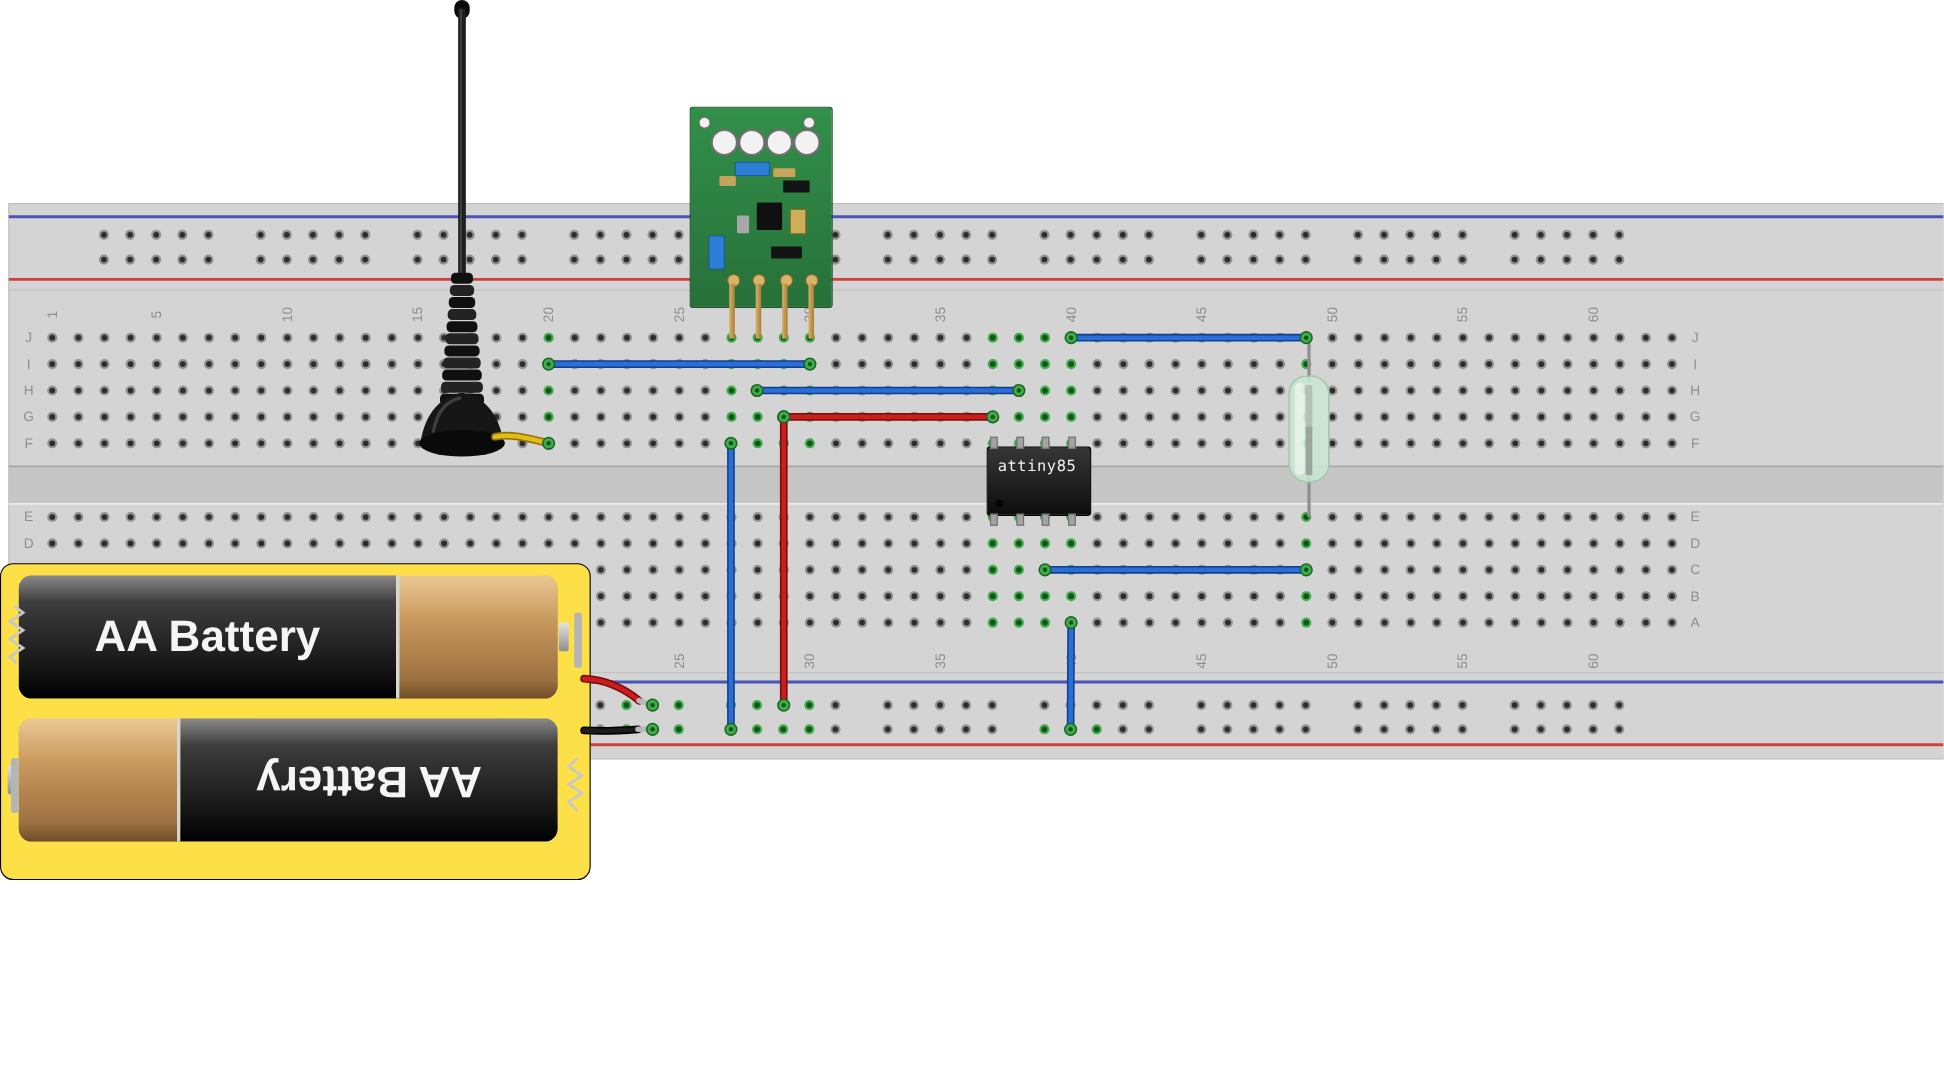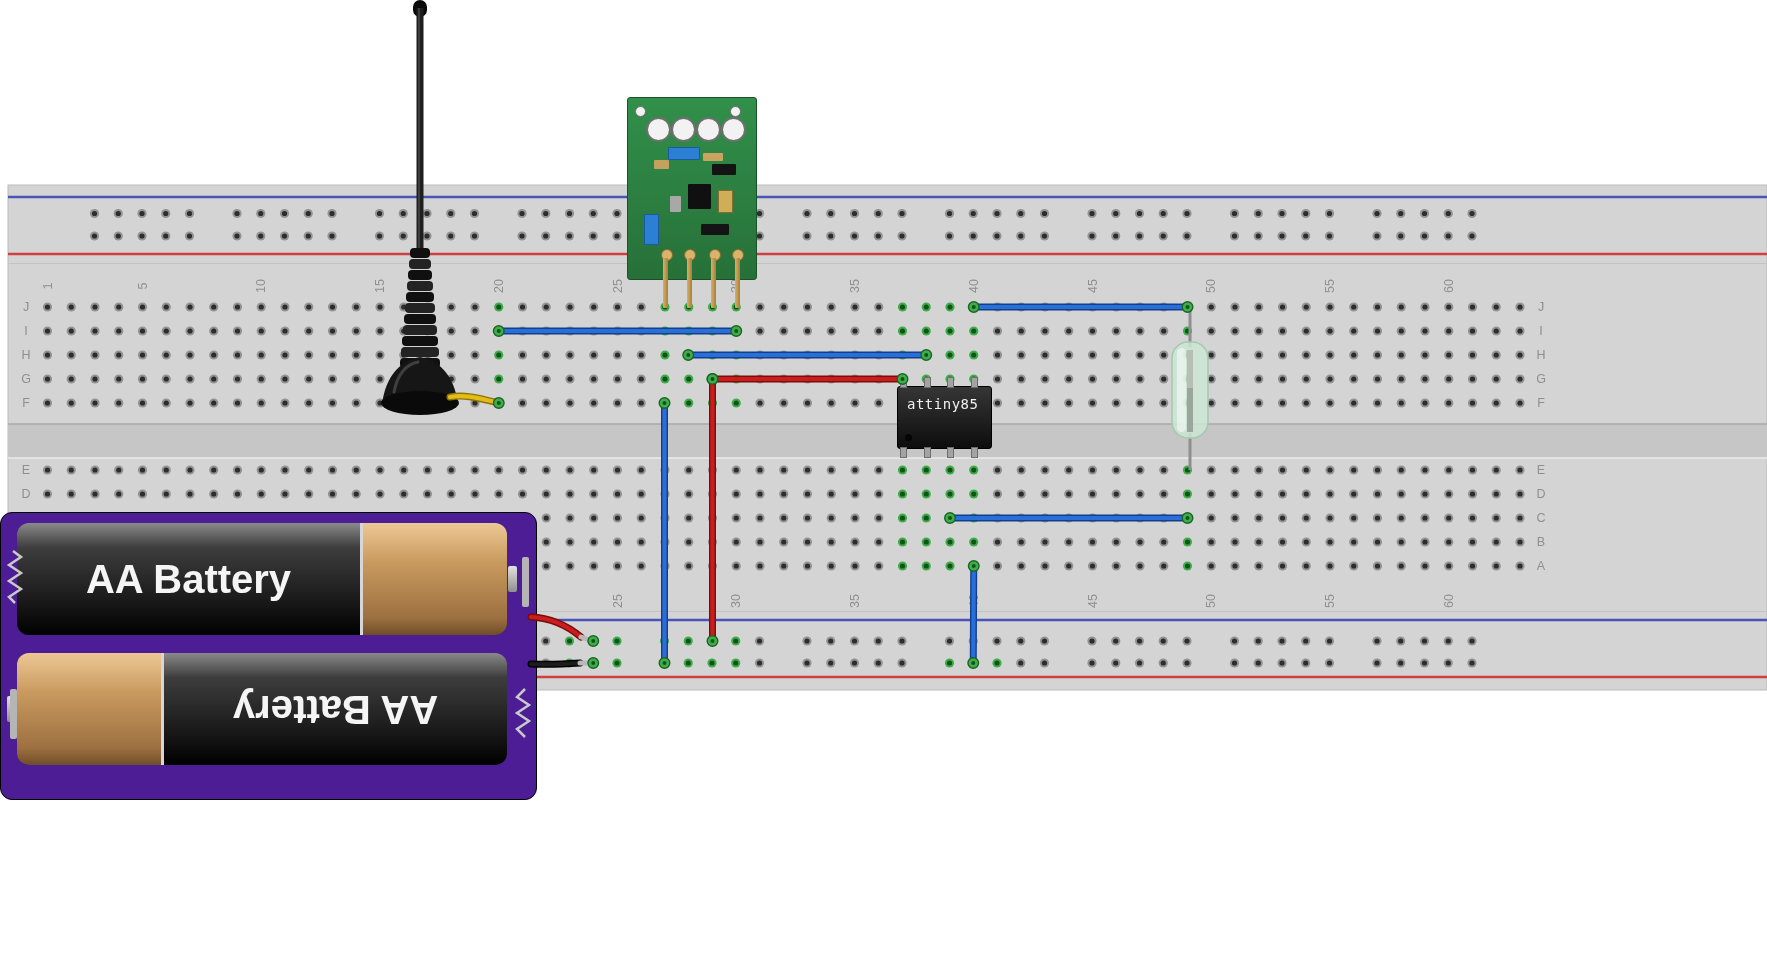--- a/index.html
+++ b/index.html
@@ -13,29 +13,29 @@
   #rf{left:627px;top:97px;width:128px;height:181px;
       background:linear-gradient(180deg,#31904a,#277039);
       border:1px solid #1b5128;border-radius:3px;overflow:visible;}
   .part{position:absolute;border-radius:1px;}
   .pin{position:absolute;width:5px;background:linear-gradient(90deg,#d8b069,#a97f35);border-radius:1px;}
   .pad{position:absolute;width:10px;height:10px;border-radius:50%;background:#d9b36a;border:1px solid #8a6a2e;}
   .bigpad{position:absolute;width:21px;height:21px;border-radius:50%;background:#f2f2f2;border:2px solid #6f6f6f;}
   .smallpad{position:absolute;width:9px;height:9px;border-radius:50%;background:#f2f2f2;border:1px solid #6f6f6f;}
 
   
-  #ic{left:897px;top:386px;width:93px;height:61px;background:linear-gradient(180deg,#363636,#0d0d0d);
+  #ic{left:897px;top:406px;width:93px;height:61px;background:linear-gradient(180deg,#363636,#0d0d0d);
       border-radius:3px;border:1px solid #000;}
   #ic .label{position:absolute;left:9px;top:9px;color:#f0f0f0;
       font-family:"DejaVu Sans Mono",monospace;font-size:14px;letter-spacing:0.5px;}
   .icpin{position:absolute;width:7px;height:11px;background:#a3a3a3;border:1px solid #6e6e6e;box-sizing:border-box;}
   #ic .dot{position:absolute;left:7px;bottom:7px;width:7px;height:7px;border-radius:50%;background:#050505;}
 
   
-  #holder{left:0px;top:512px;width:537px;height:288px;background:#4c1d95;
+  #holder{left:0px;top:512px;width:537px;height:288px;background:#fde047;
       border-radius:12px;border:1px solid #000;box-sizing:border-box;}
   .batt{position:absolute;left:16px;width:490px;height:112px;border-radius:12px;overflow:hidden;display:flex;
       box-shadow:inset 0 8px 12px rgba(255,255,255,.14), inset 0 -12px 16px rgba(0,0,0,.55);}
   .batt .dark{background:linear-gradient(180deg,#8a8a8a 0%,#3d3d3d 22%,#191919 70%,#000 100%);
       display:flex;align-items:center;justify-content:center;}
   .batt .tan{background:linear-gradient(180deg,#ecc894 0%,#c99a5f 35%,#9c7040 85%,#6f4d28 100%);
       border-left:3px solid #d6d6d6;box-sizing:border-box;}
   .batt .tan.rev{border-left:none;border-right:3px solid #d6d6d6;}
   .batt .lbl{color:#f5f5f5;font-size:40px;font-weight:bold;letter-spacing:0px;white-space:nowrap;}
   .nub{position:absolute;width:9px;height:26px;background:linear-gradient(180deg,#e2e2e2,#8f8f8f);border-radius:2px;}

